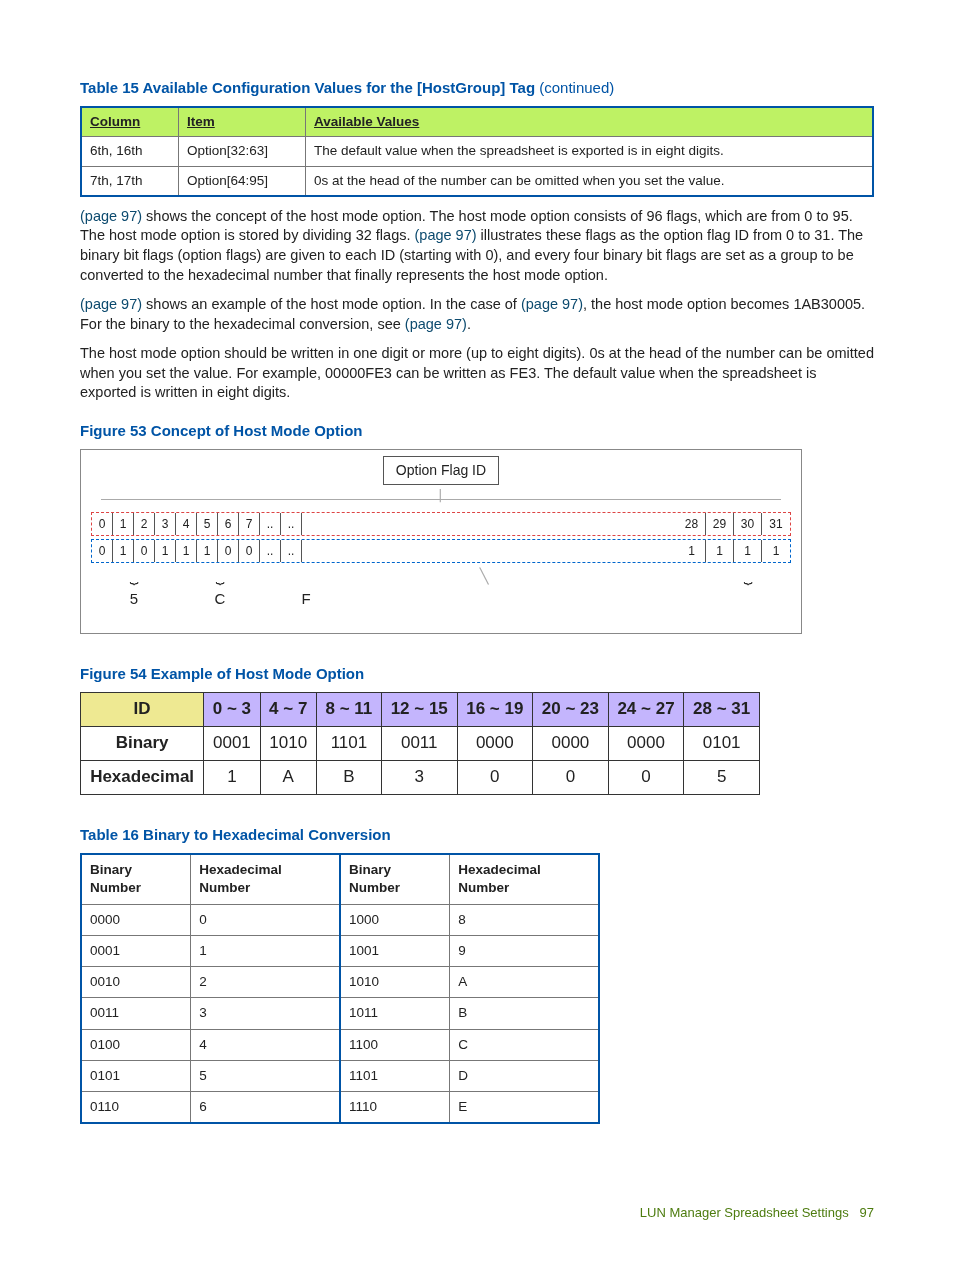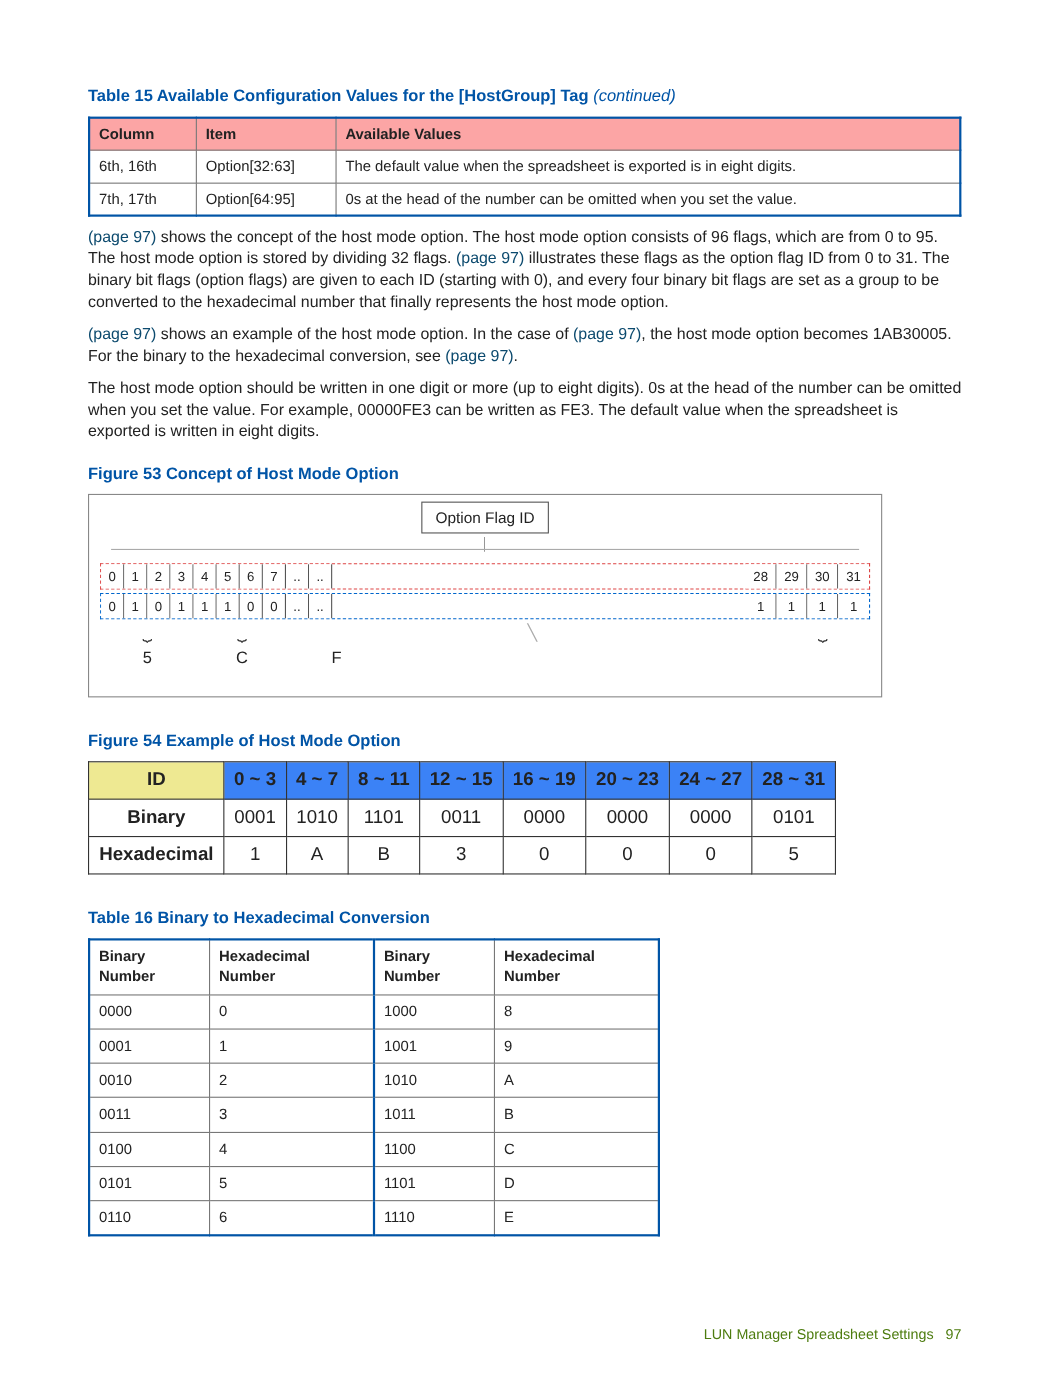--- a/index.html
+++ b/index.html
@@ -12,39 +12,39 @@
     box-sizing: border-box;
     line-height: 1.35;
   }
   .caption {
     color: #0054a6;
     font-weight: bold;
     font-size: 15px;
     margin: 18px 0 8px 0;
   }
   .caption .cont {
-    font-style: italic;
     font-weight: normal;
     margin-top: 24px;
   }
   table.bluetab {
     border-collapse: collapse;
     width: 100%;
     border: 2.5px solid #0054a6;
     font-size: 13.5px;
   }
   table.bluetab th, table.bluetab td {
     border: 1px solid #777;
     padding: 5px 8px;
     text-align: left;
     vertical-align: top;
   }
   table.bluetab th {
     font-weight: bold;
-    background: #fca5a5;
+    background: #bef264;
+    text-decoration: underline;
   }
   .nobottom td { border-bottom: none; }
   .notop td { border-top: none; }
   p { margin: 10px 0; }
   a.pg { color: #0c4a6e; text-decoration: none; }
   .figbox {
     border: 1px solid #888;
     width: 700px;
     padding: 6px 10px 24px 10px;
     margin-top: 6px;
@@ -68,21 +68,21 @@
     border-collapse: collapse;
     width: 680px;
     font-size: 17px;
     margin-top:6px;
   }
   table.ex th, table.ex td {
     border: 1px solid #333;
     padding: 5px 8px;
     text-align: center;
   }
-  table.ex th { background:#3b82f6; font-weight:bold; }
+  table.ex th { background:#c4b5fd; font-weight:bold; }
   table.ex .rh { background:#fff; font-weight:bold; text-align:center;}
   table.convtab {
     border-collapse: collapse;
     width: 520px;
     border: 2.5px solid #0054a6;
     font-size: 13.5px;
     margin-top:6px;
   }
   table.convtab th, table.convtab td {
     border: 1px solid #777;

